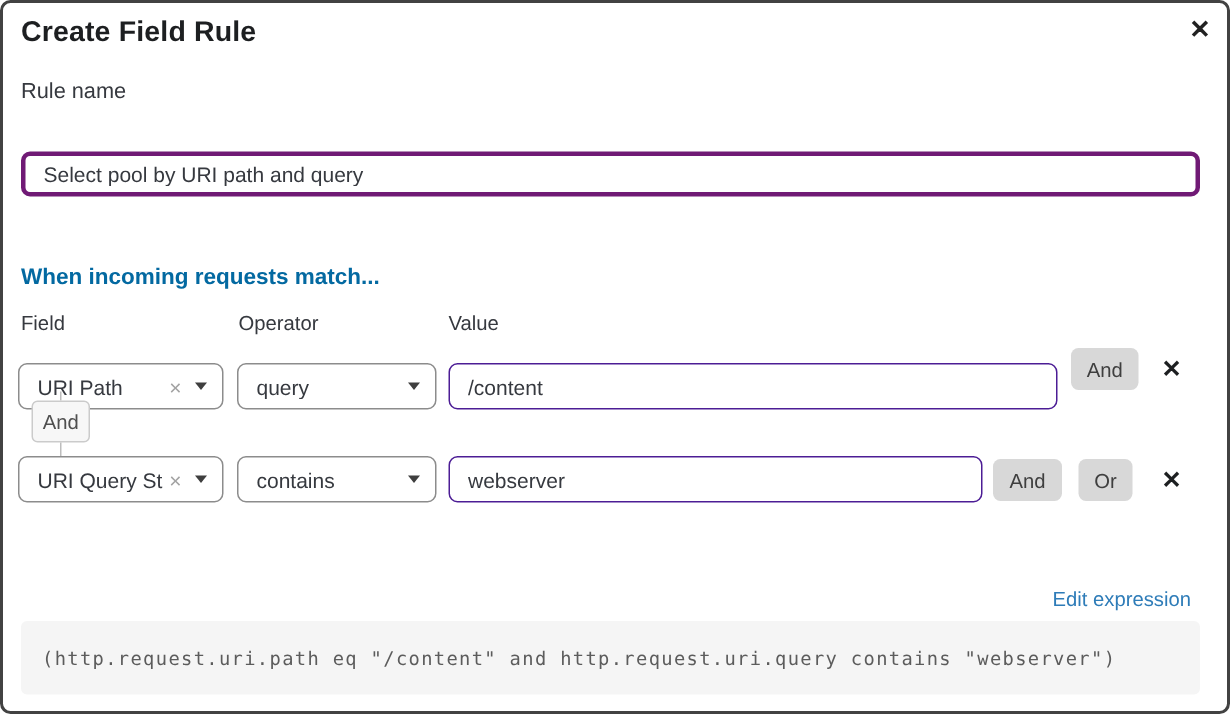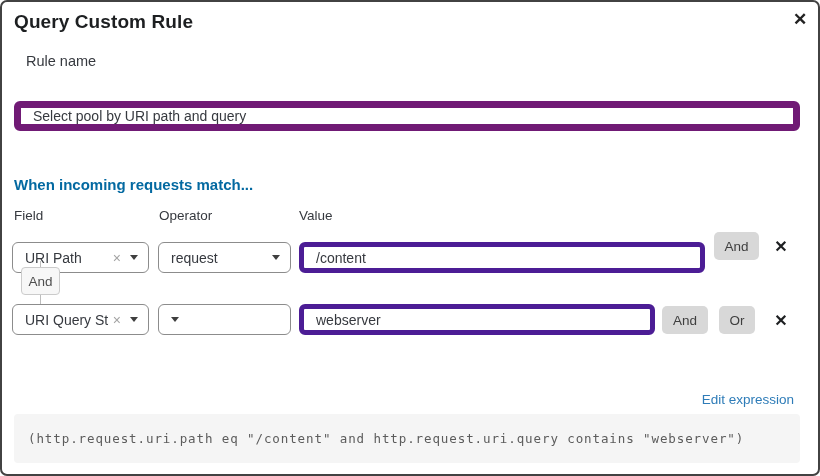--- a/index.html
+++ b/index.html
@@ -7,43 +7,43 @@
                font-family: "Liberation Sans", sans-serif; }
   .dialog { position: absolute; left: 0; top: 0; width: 820px; height: 476px;
             background: #fff; border: 2px solid #424242; border-radius: 7px; }
 
   .title { position: absolute; left: 12px; top: 9px; font-size: 19px; font-weight: 700;
            color: #1d1f21; letter-spacing: .1px; }
   .close-btn { position: absolute; right: 5px; top: 5px; width: 26px; height: 26px;
                background: none; border: none; font-size: 17px; font-weight: 700;
                color: #222; cursor: pointer; line-height: 26px; text-align: center; }
 
-  .rule-label { position: absolute; left: 12px; top: 51px; font-size: 14.5px; color: #36393f; margin-left: 12px; }
+  .rule-label { position: absolute; left: 12px; top: 51px; font-size: 14.5px; color: #36393f; }
   .rule-hint  { position: absolute; left: 12px; top: 74px; font-size: 13.5px; color: #9c9c9c; }
   .name-input { position: absolute; left: 12px; top: 99px; width: 786px; height: 30px;
-                border: 7px solid #701a75; border-radius: 6px; padding: 0 12px;
+                border: 3px solid #701a75; border-radius: 6px; padding: 0 12px;
                 font-size: 14px; color: #36393f; background: #fff;
                 font-family: "Liberation Sans", sans-serif; }
 
   .match-heading { position: absolute; left: 12px; top: 174px; font-size: 15px;
                    font-weight: 700; color: #0369a1; }
   .col-label { position: absolute; top: 206px; font-size: 13.5px; color: #36393f; text-align: center; }
   .col-field    { left: 12px; }
   .col-operator { left: 157px; }
   .col-value    { left: 297px; }
 
   .select { position: absolute; height: 31px; border: 1px solid #8c8c8c; border-radius: 6px;
             background: #fff; display: flex; align-items: center;
             padding: 0 10px 0 12px; cursor: pointer; }
   .sel-text { flex: 1; font-size: 14px; color: #36393f; white-space: nowrap; overflow: hidden; }
   .clear { font-size: 14px; color: #a3a3a3; margin: 0 9px 0 4px; cursor: pointer; line-height: 1; }
   .caret { width: 0; height: 0; border-left: 4.5px solid transparent;
            border-right: 4.5px solid transparent; border-top: 5.5px solid #3f3f3f; }
 
-  .val-input { position: absolute; height: 31px; border: 5px solid #4c1d95; border-radius: 6px;
+  .val-input { position: absolute; height: 31px; border: 1px solid #4c1d95; border-radius: 6px;
                padding: 0 12px; font-size: 14px; color: #36393f; background: #fff;
                font-family: "Liberation Sans", sans-serif; }
 
   .row1 .select, .row1 .val-input { top: 240px; }
   .row2 .select, .row2 .val-input { top: 302px; }
   .field-sel { left: 10px; width: 137px; }
   .op-sel    { left: 156px; width: 133px; }
   .r1-val { left: 297px; width: 406px; }
   .r2-val { left: 297px; width: 356px; }
 
@@ -75,58 +75,59 @@
                 background: #f5f5f5; border-radius: 4px; display: flex; align-items: center;
                 padding-left: 14px; font-family: "DejaVu Sans Mono", monospace;
                 font-size: 12.5px; color: #5c5c5c; letter-spacing: .9px; white-space: nowrap;
                 overflow: hidden; }
 </style>
 </head>
 <body>
 
 <div class="dialog">
 
-  <h1 class="title">Query Custom Rule</h1>
+  <h1 class="title">Create Field Rule</h1>
   <button class="close-btn">✕</button>
 
   <div class="rule-label">Rule name</div>
   <input class="name-input" type="text" value="Select pool by URI path and query" style="">
 
   <div class="match-heading">When incoming requests match...</div>
 
   <div class="col-label col-field">Field</div>
   <div class="col-label col-operator">Operator</div>
   <div class="col-label col-value">Value</div>
 
   <div class="row1">
     <div class="select field-sel">
       <span class="sel-text">URI Path</span>
       <span class="clear">×</span>
       <span class="caret"></span>
     </div>
     <div class="select op-sel">
-      <span class="sel-text">request</span>
+      <span class="sel-text">query</span>
       <span class="caret"></span>
     </div>
     <input class="val-input r1-val" type="text" value="/content" style="">
     <button class="conj-btn r1-and">And</button>
     <button class="del-btn r1-del">✕</button>
   </div>
 
   <div class="conn-line conn-top"></div>
   <div class="and-badge">And</div>
   <div class="conn-line conn-bottom"></div>
 
   <div class="row2">
     <div class="select field-sel">
       <span class="sel-text">URI Query St...</span>
       <span class="clear">×</span>
       <span class="caret"></span>
     </div>
     <div class="select op-sel">
+      <span class="sel-text">contains</span>
       <span class="caret"></span>
     </div>
     <input class="val-input r2-val" type="text" value="webserver" style="">
     <button class="conj-btn r2-and">And</button>
     <button class="conj-btn r2-or">Or</button>
     <button class="del-btn r2-del">✕</button>
   </div>
 
   <a class="edit-link" href="#">Edit expression</a>
   <div class="code-block">(http.request.uri.path eq "/content" and http.request.uri.query contains "webserver")</div>

